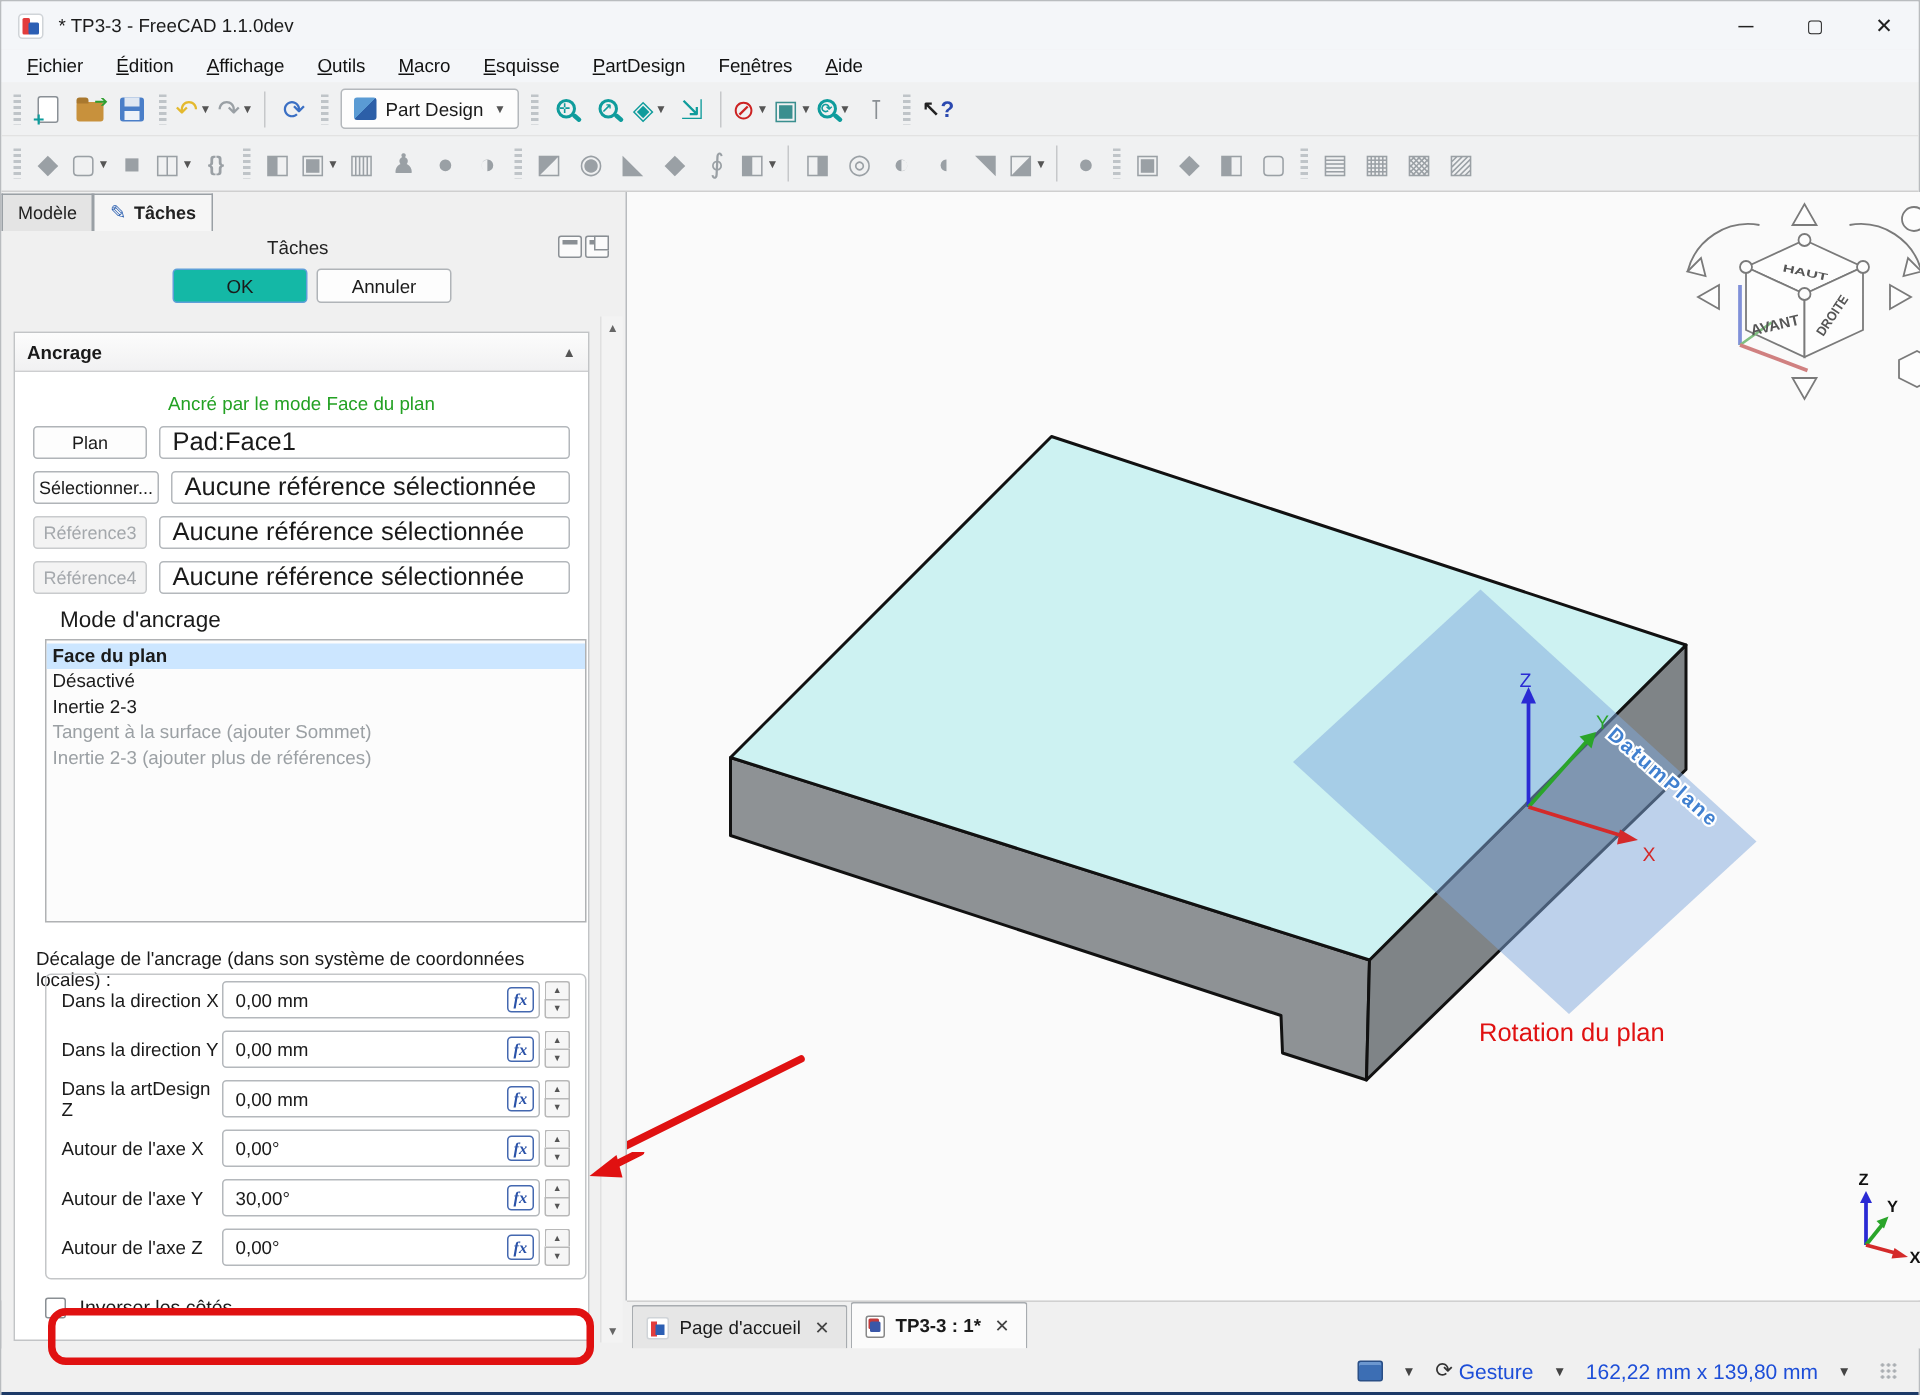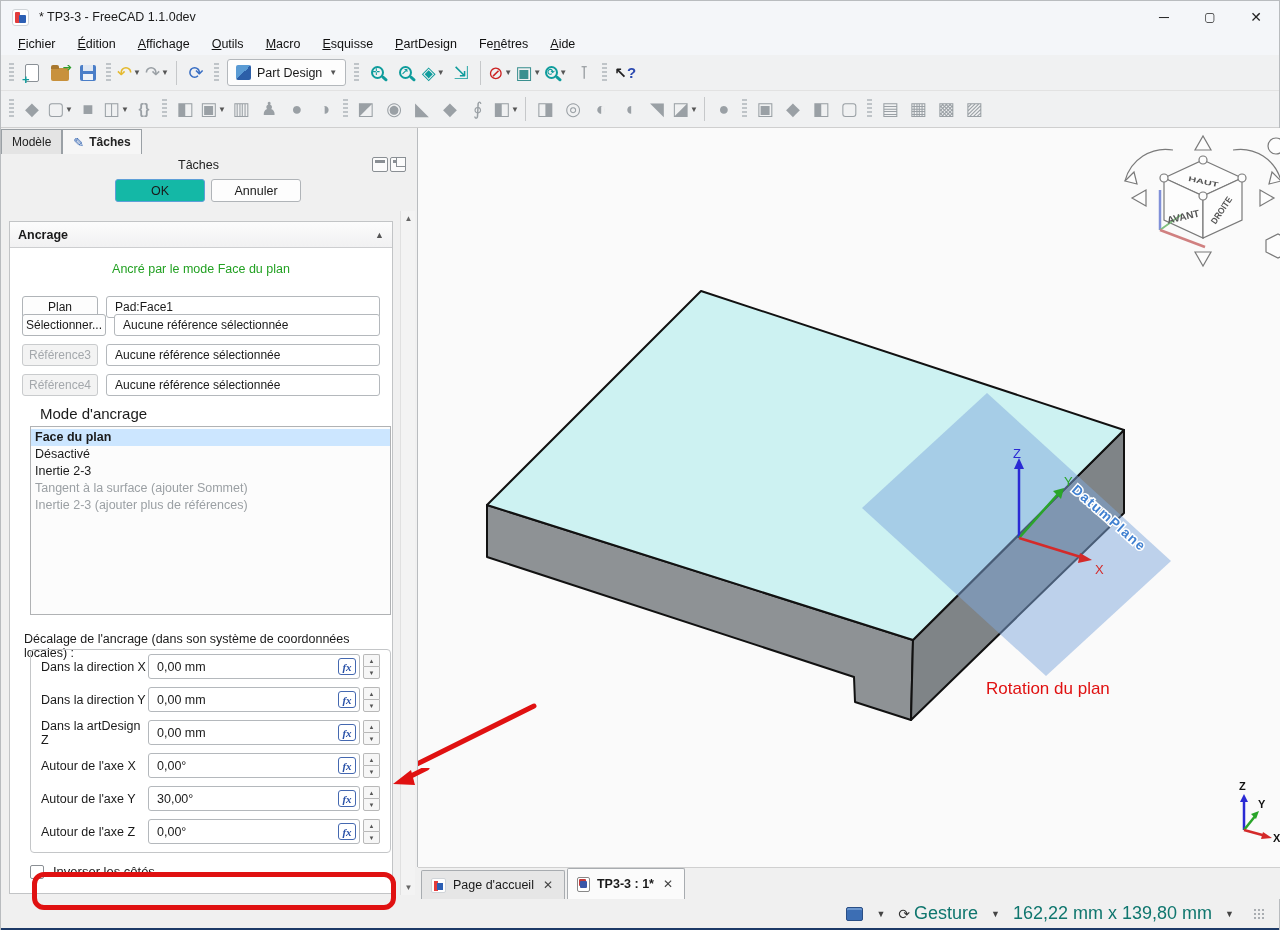--- a/index.html
+++ b/index.html
@@ -88,21 +88,21 @@
   #ancrage-header { height:26px; border-bottom:1px solid #cdced0; display:flex; align-items:center;
     background:linear-gradient(#fcfcfc,#f1f1f2); padding:0 8px; }
   #ancrage-header .t { font-weight:bold; font-size:12.5px; }
   #ancrage-header .arr { margin-left:auto; font-size:9px; color:#555; }
   #anchor-status { margin-top:14px; text-align:center; color:#23a123; font-size:12.5px; }
   .refrow { position:absolute; left:12px; right:12px; height:22px; display:flex; gap:8px; }
   .refbtn { width:76px; height:22px; border:1px solid #b0b4b8; border-radius:3px; background:#fdfdfd;
     font-size:12px; display:flex; align-items:center; justify-content:center; flex:none; }
   .refbtn.dis { color:#a4a8ac; background:#f3f3f3; border-color:#c9cbcd; }
   .reffld { flex:1; height:22px; border:1px solid #b4b8bc; border-radius:3px; background:#fff;
-    font-size:12px; display:flex; align-items:center; padding-left:8px; }
+    font-size:17px; display:flex; align-items:center; padding-left:8px; }
   #mode-label { position:absolute; left:30px; top:183px; font-size:15px; }
   #mode-list { position:absolute; left:20px; top:204px; width:361px; height:189px;
     border:1px solid #b0b2b4; background:#fcfcfc; padding-top:2px; overflow:hidden; }
   .mitem { height:17px; line-height:17px; padding-left:4px; font-size:12.5px; }
   .mitem.sel { background:#cce6ff; font-weight:bold; }
   .mitem.dis { color:#9ba0a4; }
   #offset-label { position:absolute; left:14px; top:410px; font-size:12.5px; width:370px; }
   #offset-box { position:absolute; left:20px; top:427px; width:361px; height:204px;
     border:1px solid #c4c6c8; border-radius:4px; padding-top:4px; }
   .sprow { height:25px; margin:0 6px 8px 10px; display:flex; align-items:center; }
@@ -150,21 +150,21 @@
   .fc-ic::after { content:""; position:absolute; right:2px; top:4px; width:6px; height:7px; background:#2c5fb4; }
 
   
   #statusbar { position:absolute; left:0; top:898px; width:100%; height:29px; background:#f0f0f0;
     display:flex; align-items:center; }
   #status-right { margin-left:auto; display:flex; align-items:center; gap:4px; padding-right:14px; }
   #nav-style-square { width:17px; height:14px; background:#3c6eb4; border:1px solid #2a4f86;
     border-radius:2px; box-shadow:inset 0 2px 0 #6c97cf; }
   .scar { font-size:9px; color:#444; padding:0 9px; }
   #gesture-ic { font-size:14px; color:#333; }
-  .stext { font-size:18px; color:#0f766e;text-align:center; }
+  .stext { font-size:14px; color:#1d4ed8;text-align:center; }
   #grip { width:12px; height:12px; margin-left:6px;
     background-image:radial-gradient(#a9adb1 1px,transparent 1.2px); background-size:4px 4px; }
   #bottomstrip { position:absolute; left:0; top:927px; width:100%; height:3px; background:#1d3a67; }
 </style>
 </head>
 <body>
 
 <div id="window">
 
   <div id="titlebar">
@@ -387,21 +387,21 @@
     <div class="task-btn" id="btn-ok">OK</div>
     <div class="task-btn" id="btn-cancel">Annuler</div>
 
     <div id="ancrage-box">
       <div id="ancrage-header">
         <span class="t">Ancrage</span>
         <span class="arr">▲</span>
       </div>
       <div id="anchor-status">Ancré par le mode Face du plan</div>
       <div id="refrows">
-          <div class="refrow" style="top: 74px;">
+          <div class="refrow" style="top: 62px;">
             <div class="refbtn">Plan</div>
             <div class="reffld">Pad:Face1</div>
           </div>
           <div class="refrow" style="top: 92px;">
             <div class="refbtn" style="width: 84px;">Sélectionner...</div>
             <div class="reffld">Aucune référence sélectionnée</div>
           </div>
           <div class="refrow" style="top: 122px;">
             <div class="refbtn dis">Référence3</div>
             <div class="reffld">Aucune référence sélectionnée</div>

